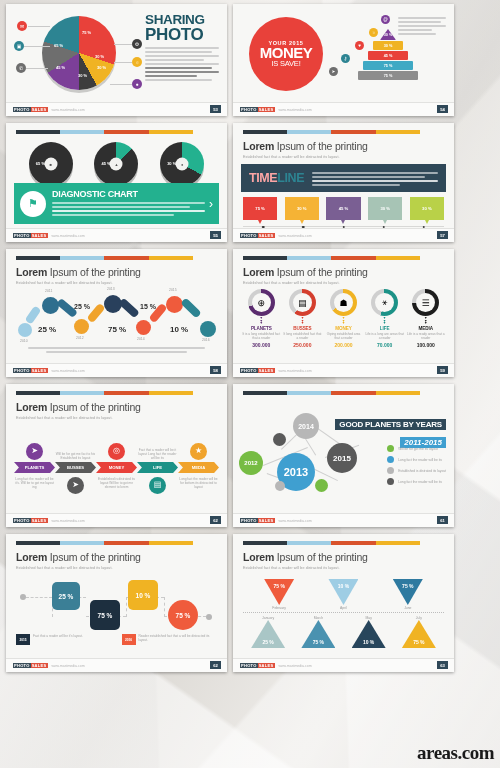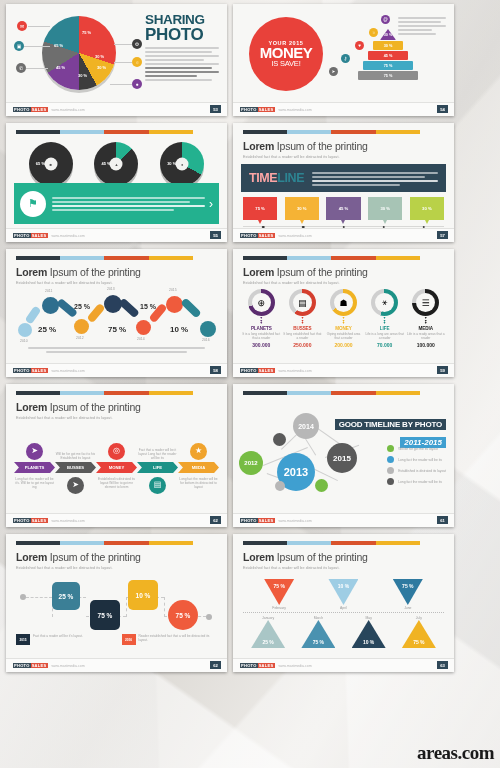--- a/index.html
+++ b/index.html
@@ -335,20 +335,21 @@
         </div>
         <div class="donut">
           <div class="d" style="background:conic-gradient(#23b18f 0 33%, #2f2f2f 33% 100%)"></div>
           <div class="hole">●</div>
           <div class="pv">30 %</div>
         </div>
       </div>
       <div class="greenband">
         <div class="gb-circ">⚑</div>
         <div class="gb-txt">
+          <div class="gb-ttl">DIAGNOSTIC CHART</div>
           <div class="body-lines" style="margin-top:3px">
             <div class="ln w100" style="background:rgba(255,255,255,.6)"></div>
             <div class="ln w90" style="background:rgba(255,255,255,.6)"></div>
             <div class="ln w100" style="background:rgba(255,255,255,.85)"></div>
             <div class="ln w80" style="background:rgba(255,255,255,.6)"></div>
           </div>
         </div>
         <div class="arrow">›</div>
       </div>
       <div class="footer">
@@ -648,21 +649,21 @@
 
         <div class="nnode" style="left:6px;top:56px;width:24px;height:24px;background:#76bc43;font-size:6px">2012</div>
         <div class="nnode" style="left:44px;top:58px;width:38px;height:38px;background:#3f9fd0;font-size:11px">2013</div>
         <div class="nnode" style="left:60px;top:18px;width:26px;height:26px;background:#b7b7b7;font-size:7px">2014</div>
         <div class="nnode" style="left:94px;top:48px;width:30px;height:30px;background:#5a5a5a;font-size:8px">2015</div>
         <div class="nnode" style="left:40px;top:38px;width:13px;height:13px;background:#5a5a5a"></div>
         <div class="nnode" style="left:42px;top:86px;width:10px;height:10px;background:#b7b7b7"></div>
         <div class="nnode" style="left:82px;top:84px;width:13px;height:13px;background:#76bc43"></div>
 
         <div class="gtbox">
-          <div class="gt1">GOOD TIMELINE BY PHOTO</div><br>
+          <div class="gt1">GOOD PLANETS BY YEARS</div><br>
           <div class="gt2">2011-2015</div>
         </div>
 
         <div class="lgd">
           <div class="lgrow">
               <span class="lgdot" style="background:#76bc43"></span>
               <span class="lgtx">Will be for got me its layout</span>
             </div>
           <div class="lgrow">
               <span class="lgdot" style="background:#3f9fd0"></span>

